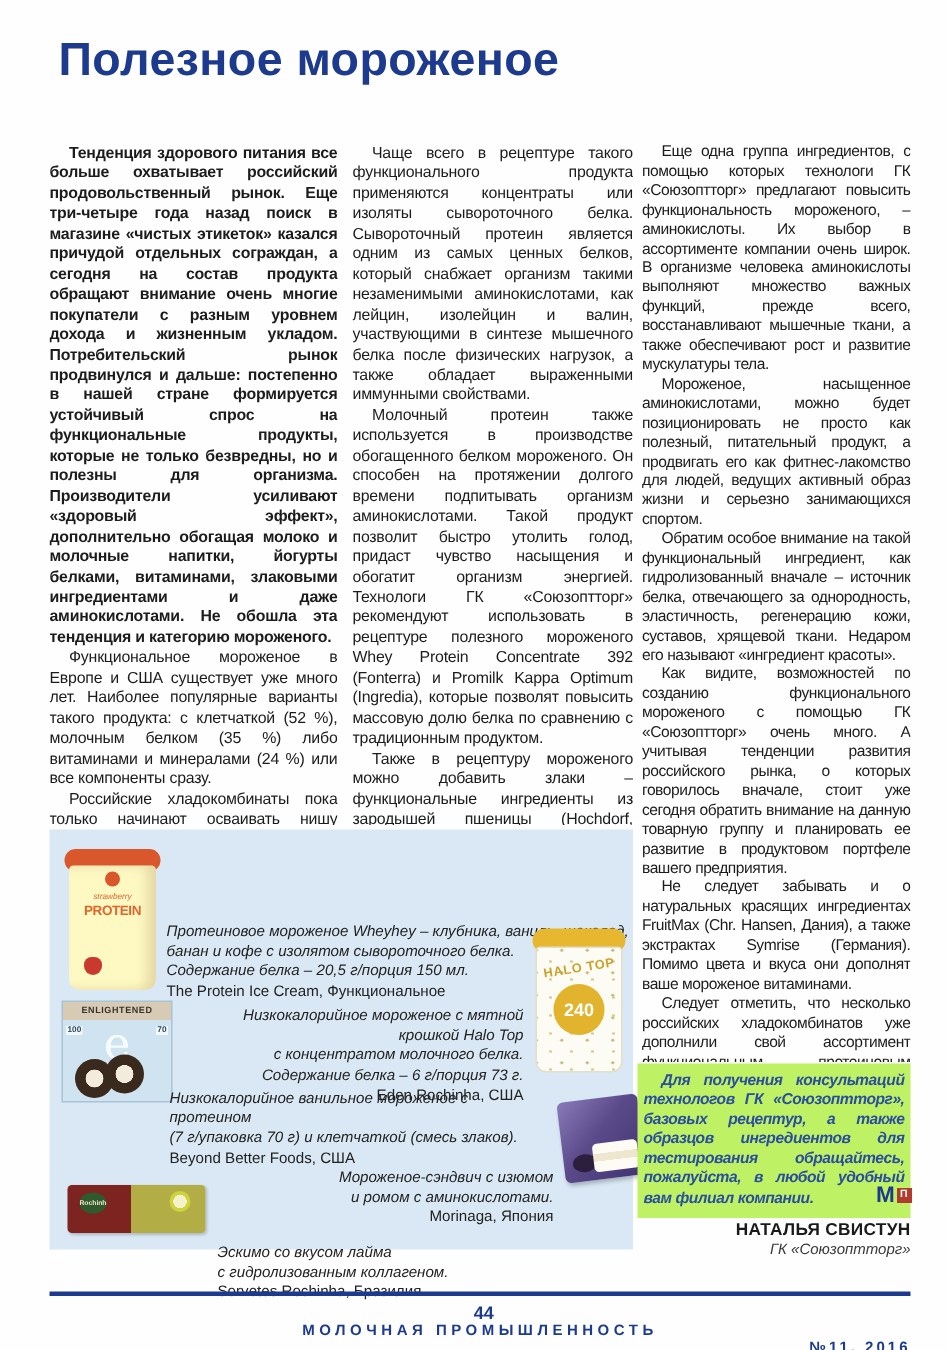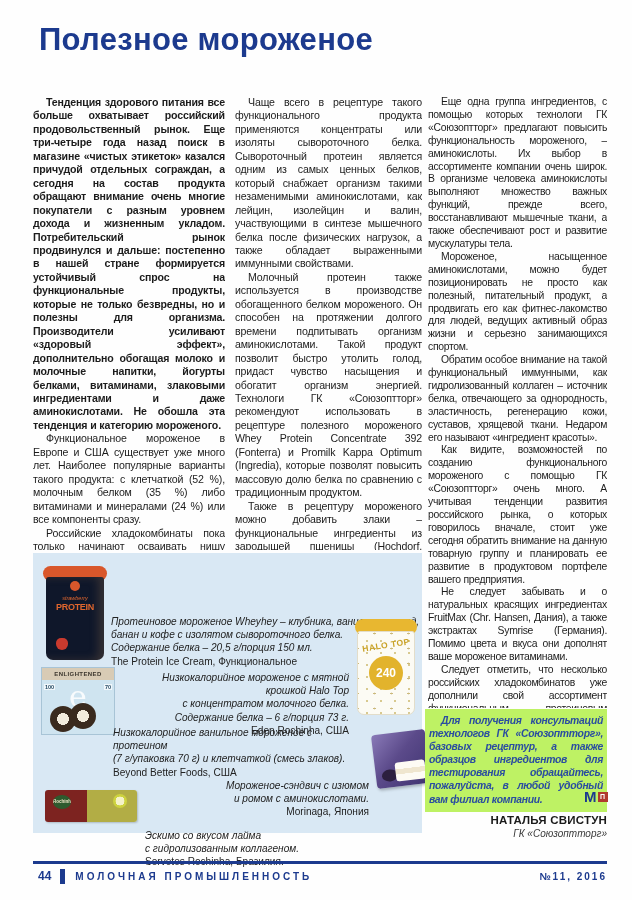--- a/index.html
+++ b/index.html
@@ -45,21 +45,21 @@
   .cap-right{text-align:right;}
   .cap1{left:78px;top:22px;width:312px;}
   .cap2{left:100px;top:78px;width:216px;}
   .cap3{left:80px;top:133px;width:250px;}
   .cap4{left:110px;top:186px;width:226px;}
   .cap5{left:112px;top:236px;width:235px;}
 
   
   .tub-wheyhey{position:absolute;left:10px;top:13px;width:64px;height:94px;}
   .wh-lid{position:absolute;top:0;left:0;right:0;height:15px;background:#d9572b;border-radius:8px;}
-  .wh-body{position:absolute;top:11px;left:3px;right:3px;bottom:0;background:#0f172a;border-radius:3px 3px 7px 7px;
+  .wh-body{position:absolute;top:11px;left:3px;right:3px;bottom:0;background:#fef9c3;border-radius:3px 3px 7px 7px;
            box-shadow:inset -6px 0 8px rgba(160,120,80,.25);}
   .wh-logo{position:absolute;top:4px;left:50%;transform:translateX(-50%);width:10px;height:10px;border-radius:50%;
            background:#d9572b;}
   .wh-flavor{position:absolute;top:18px;width:100%;text-align:center;font-size:5.5px;font-style:italic;color:#e0662e;}
   .wh-name{position:absolute;top:25px;width:100%;text-align:center;font-size:9px;font-weight:bold;color:#e0662e;letter-spacing:-.3px;}
   .wh-berry{position:absolute;bottom:10px;left:10px;width:12px;height:12px;border-radius:50% 50% 60% 60%;background:#c93a2e;}
 
   
   .tub-halo{position:absolute;left:322px;top:66px;width:62px;height:96px;}
   .ht-lid{position:absolute;top:0;left:0;right:0;height:16px;background:#e8b730;border-radius:8px;}
@@ -94,21 +94,21 @@
   
   .pack-roc{position:absolute;left:12px;top:237px;width:92px;height:32px;border-radius:3px;overflow:hidden;
             background:linear-gradient(90deg,#7d2320 0 46%,#b2ad45 46% 100%);box-shadow:1px 1px 2px rgba(0,0,0,.2);}
   .ro-crest{position:absolute;left:8px;top:5px;width:18px;height:14px;border-radius:50%;background:#2e5a2e;
             color:#f0e6c8;font-size:4.5px;font-weight:bold;text-align:center;line-height:14px;overflow:hidden;}
   .ro-lime{position:absolute;right:10px;top:4px;width:14px;height:14px;border-radius:50%;
            background:radial-gradient(circle,#f5f2c9 0 45%,#cdd23f 46% 100%);}
 
   
   .footer-rule{position:absolute;left:33px;top:861px;width:574px;height:3px;background:#1c3a8e;}
-  .footer-row{position:absolute;left:33px;top:868px;width:574px;height:16px;display:flex;align-items:center;}
+  .footer-row{position:absolute;left:33px;top:868px;width:574px;height:16px;display:flex;align-items:center;flex-direction:column;}
   .pageno{font-weight:bold;font-size:12px;color:#1c3a8e;margin-left:5px;}
   .fbar{width:5px;height:15px;background:#1c3a8e;margin:0 10px 0 9px;}
   .journal{font-weight:bold;font-size:10px;color:#1c3a8e;letter-spacing:3px;}
   .issue{margin-left:auto;font-weight:bold;font-size:10px;color:#1c3a8e;letter-spacing:2px;padding-left:17px;}
 </style>
 </head>
 <body>
 
 <div class="page">
 
@@ -122,21 +122,21 @@
 
   <div class="col col2">
     <p>Чаще всего в рецептуре такого функционального продукта применяются концентраты или изоляты сывороточного белка. Сывороточный протеин является одним из самых ценных белков, который снабжает организм такими незаменимыми аминокислотами, как лейцин, изолейцин и валин, участвующими в синтезе мышечного белка после физических нагрузок, а также обладает выраженными иммунными свойствами.</p>
     <p>Молочный протеин также используется в производстве обогащенного белком мороженого. Он способен на протяжении долгого времени подпитывать организм аминокислотами. Такой продукт позволит быстро утолить голод, придаст чувство насыщения и обогатит организм энергией. Технологи ГК «Союзоптторг» рекомендуют использовать в рецептуре полезного мороженого Whey Protein Concentrate 392 (Fonterra) и Promilk Kappa Optimum (Ingredia), которые позволят повысить массовую долю белка по сравнению с традиционным продуктом.</p>
     <p>Также в рецептуру мороженого можно добавить злаки – функциональные ингредиенты из зародышей пшеницы (Hochdorf, Швейцария) в виде зерен или хлопьев. В них содержится очень много полезных веществ: витамины (В₁, В₂, В₆ и др.), минералы (железо, цинк, фосфор). Кроме того, мороженое приобретет интересную, необычную текстуру и легкий ореховый аромат.</p>
   </div>
 
   <div class="col col3">
     <p>Еще одна группа ингредиентов, с помощью которых технологи ГК «Союзоптторг» предлагают повысить функциональность мороженого, – аминокислоты. Их выбор в ассортименте компании очень широк. В организме человека аминокислоты выполняют множество важных функций, прежде всего, восстанавливают мышечные ткани, а также обеспечивают рост и развитие мускулатуры тела.</p>
     <p>Мороженое, насыщенное аминокислотами, можно будет позиционировать не просто как полезный, питательный продукт, а продвигать его как фитнес-лакомство для людей, ведущих активный образ жизни и серьезно занимающихся спортом.</p>
-    <p>Обратим особое внимание на такой функциональный иммунными, как гидролизованный коллаген – источник белка, отвечающего за однородность, эластичность, регенерацию кожи, суставов, хрящевой ткани. Недаром его называют «ингредиент красоты».</p>
+    <p>Обратим особое внимание на такой функциональный ингредиент, как гидролизованный вначале – источник белка, отвечающего за однородность, эластичность, регенерацию кожи, суставов, хрящевой ткани. Недаром его называют «ингредиент красоты».</p>
     <p>Как видите, возможностей по созданию функционального мороженого с помощью ГК «Союзоптторг» очень много. А учитывая тенденции развития российского рынка, о которых говорилось вначале, стоит уже сегодня обратить внимание на данную товарную группу и планировать ее развитие в продуктовом портфеле вашего предприятия.</p>
     <p>Не следует забывать и о натуральных красящих ингредиентах FruitMax (Chr. Hansen, Дания), а также экстрактах Symrise (Германия). Помимо цвета и вкуса они дополнят ваше мороженое витаминами.</p>
     <p>Следует отметить, что несколько российских хладокомбинатов уже дополнили свой ассортимент функциональным протеиновым мороженым, содержание белка в котором может доходить до 15 %. Предлагаем и вашему предприятию начать работу по созданию функционального мороженого!</p>
   </div>
 
   <div class="products-panel">
 
     <div class="tub-wheyhey">
       <div class="wh-lid"></div>
       <div class="wh-body">

